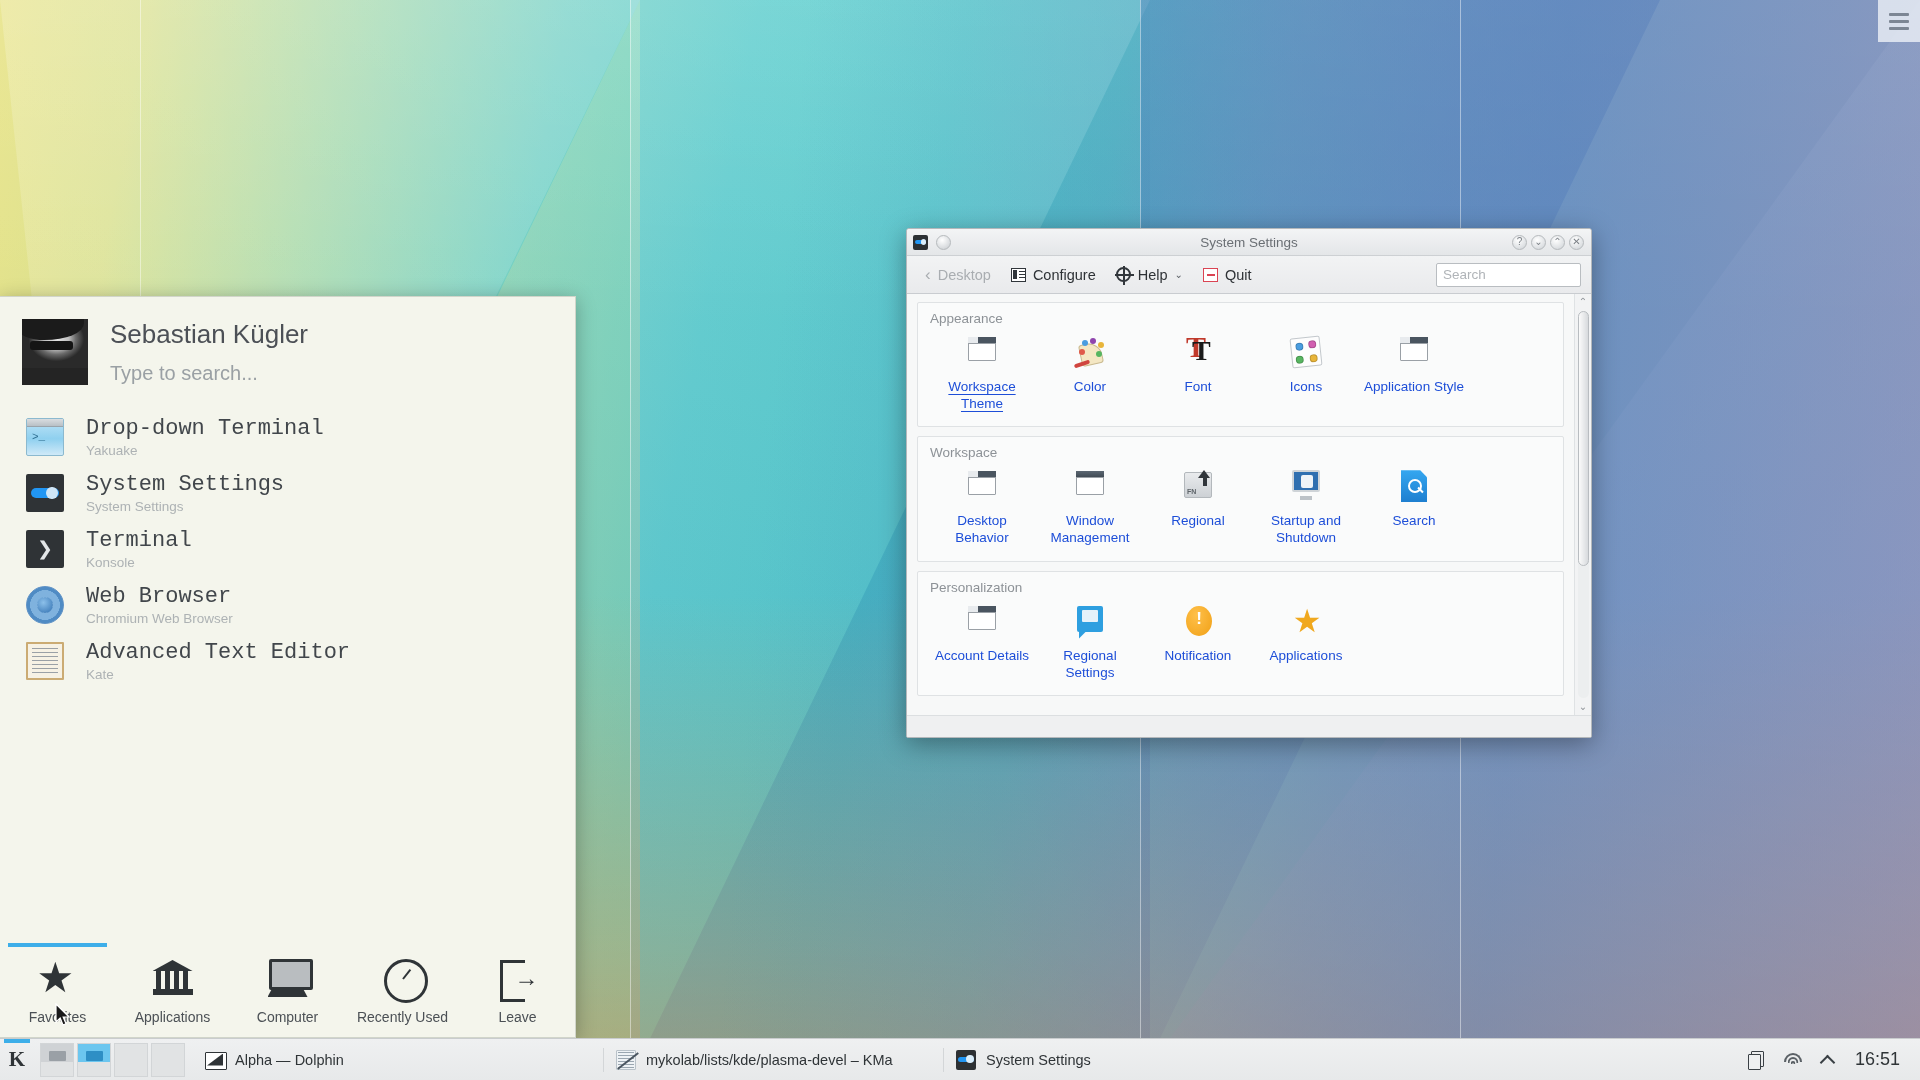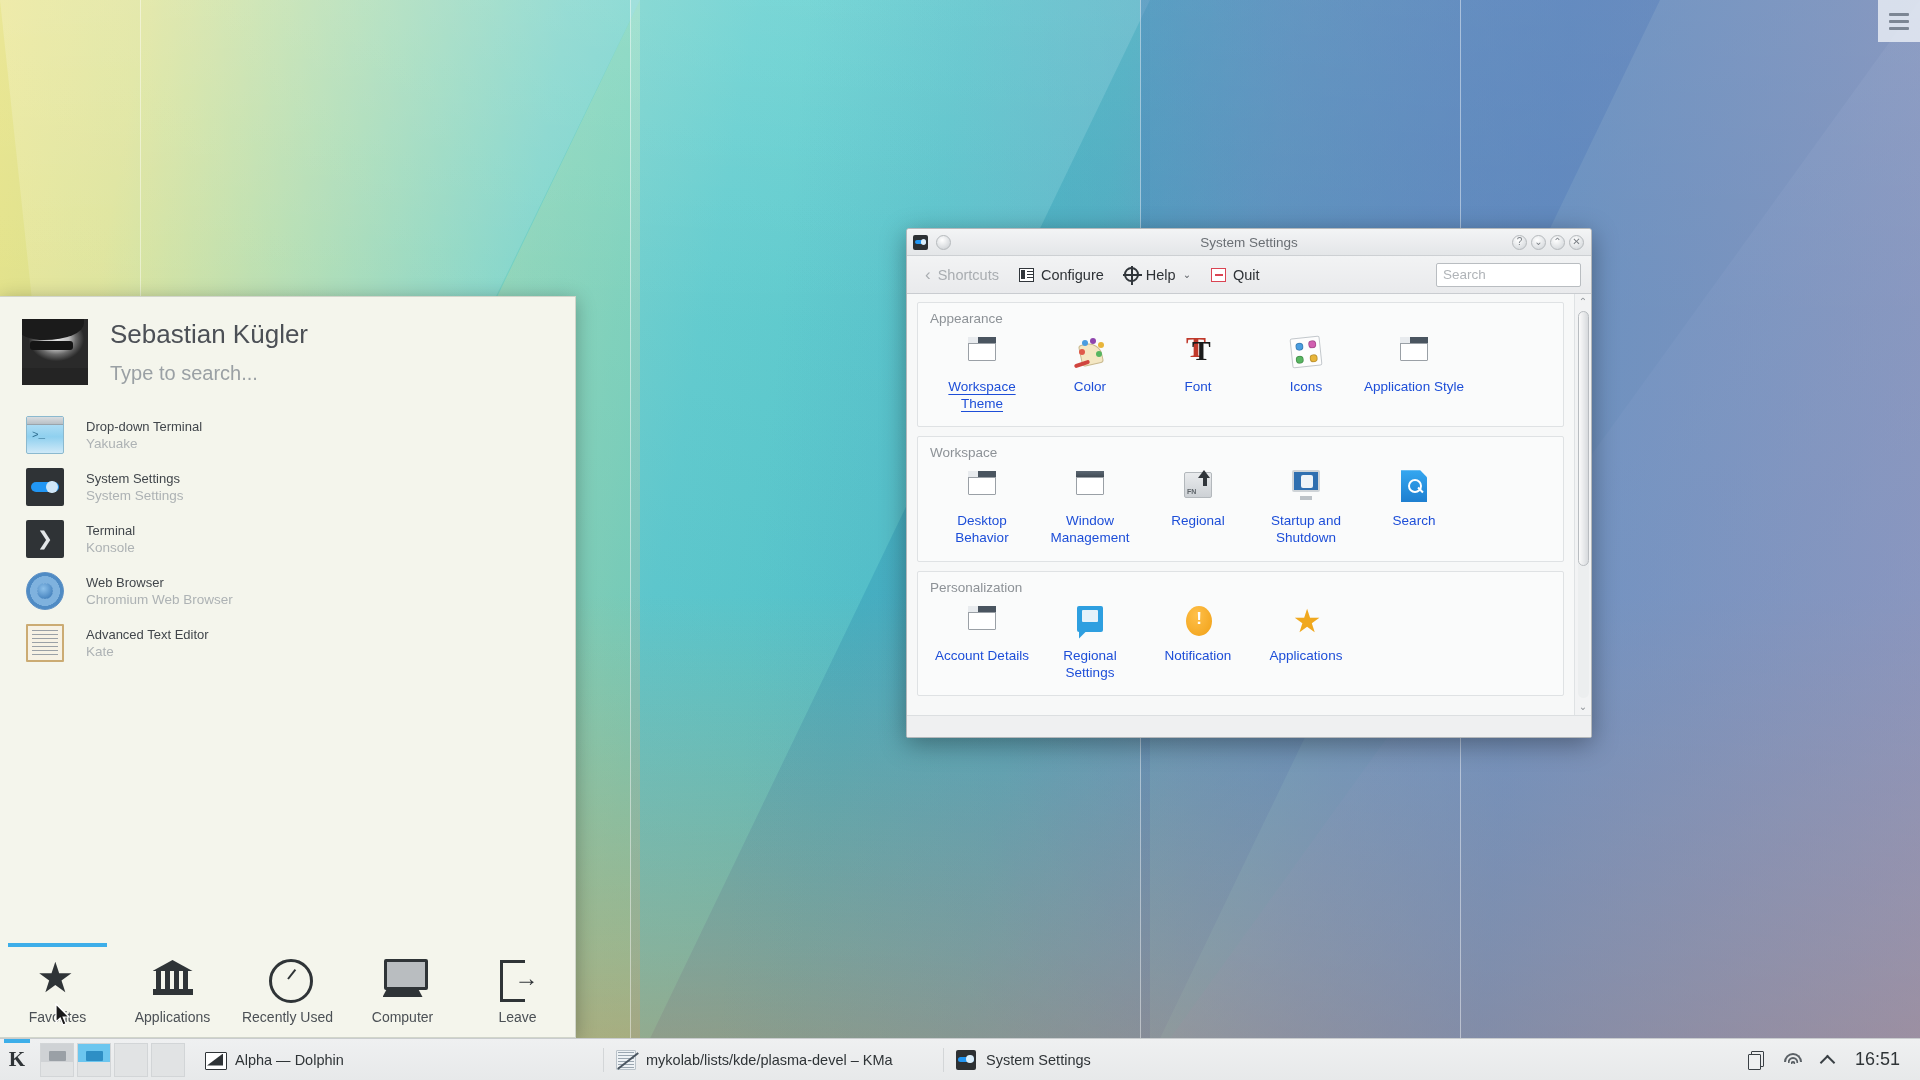--- a/index.html
+++ b/index.html
@@ -141,21 +141,21 @@
   #search-hint { font-size: 20px; color:#9aa0a4; }
 
   #fav-list { padding: 14px 0 0 0; flex: 1; }
   .fav-item {
     display:flex; align-items:center; gap: 22px;
     padding: 7px 26px 7px 26px;
     cursor: pointer;
   }
   .fav-icon { width: 38px; height: 38px; flex:none; position:relative; }
   .fav-text { display:flex; flex-direction:column; gap:2px; }
-  .fav-title { font-size: 13px; color:#41464b; }
+  .fav-title { font-size: 22px; color:#41464b;font-family:Liberation Mono, monospace; }
   .fav-sub { font-size: 13.5px; color:#adb2b4; }
 
   
   .ic-yakuake { background: linear-gradient(180deg,#bfe4f7 0%,#8fd0ef 55%,#cfe9f8 100%);
                 border:1px solid #8bb9cf; border-radius:2px; }
   .ic-yakuake::before { content:""; position:absolute; left:0; top:0; right:0; height:7px;
                 background: linear-gradient(180deg,#d9dde0,#b9c0c6); border-bottom:1px solid #9aa4ab;}
   .ic-yakuake::after { content:">_"; position:absolute; left:5px; top:12px; font-size:11px;
                 color:#2f6e90; font-family:"Liberation Mono", monospace;}
   .ic-dolphin { background:#1f73c4; border-radius:2px; overflow:hidden; }
@@ -630,26 +630,26 @@
         <span class="t-icon"><span class="ti-star">★</span></span>
         <span class="t-label">Favorites</span>
       </div>
       <div class="lnk-tab">
         <span class="t-icon ti-apps">
             <i></i>
           </span>
         <span class="t-label">Applications</span>
       </div>
       <div class="lnk-tab">
+        <span class="t-icon ti-computer"></span>
+        <span class="t-label">Computer</span>
+      </div>
+      <div class="lnk-tab">
         <span class="t-icon ti-clock"></span>
         <span class="t-label">Recently Used</span>
-      </div>
-      <div class="lnk-tab">
-        <span class="t-icon ti-computer"></span>
-        <span class="t-label">Computer</span>
       </div>
       <div class="lnk-tab">
         <span class="t-icon ti-leave"></span>
         <span class="t-label">Leave</span>
       </div>
     </div>
   </div>
 
   <svg id="cursor" viewBox="0 0 16 24">
     <path d="M1,1 L1,19 L5.2,15 L8,22 L11,20.7 L8.2,14 L14,14 Z" fill="#1a1a1a" stroke="#ffffff" stroke-width="1.2"></path>
@@ -667,21 +667,21 @@
         <span class="tb-btn">?</span>
         <span class="tb-btn">⌄</span>
         <span class="tb-btn">⌃</span>
         <span class="tb-btn">✕</span>
       </div>
     </div>
 
     <div id="toolbar">
       <div class="tool-btn disabled">
         <span id="ico-back">‹</span>
-        <span>Shortcuts</span>
+        <span>Desktop</span>
       </div>
       <div class="tool-btn">
         <span id="ico-configure"></span>
         <span>Configure</span>
       </div>
       <div class="tool-btn">
         <span id="ico-help"></span>
         <span>Help</span>
         <span id="ico-chev">⌄</span>
       </div>

